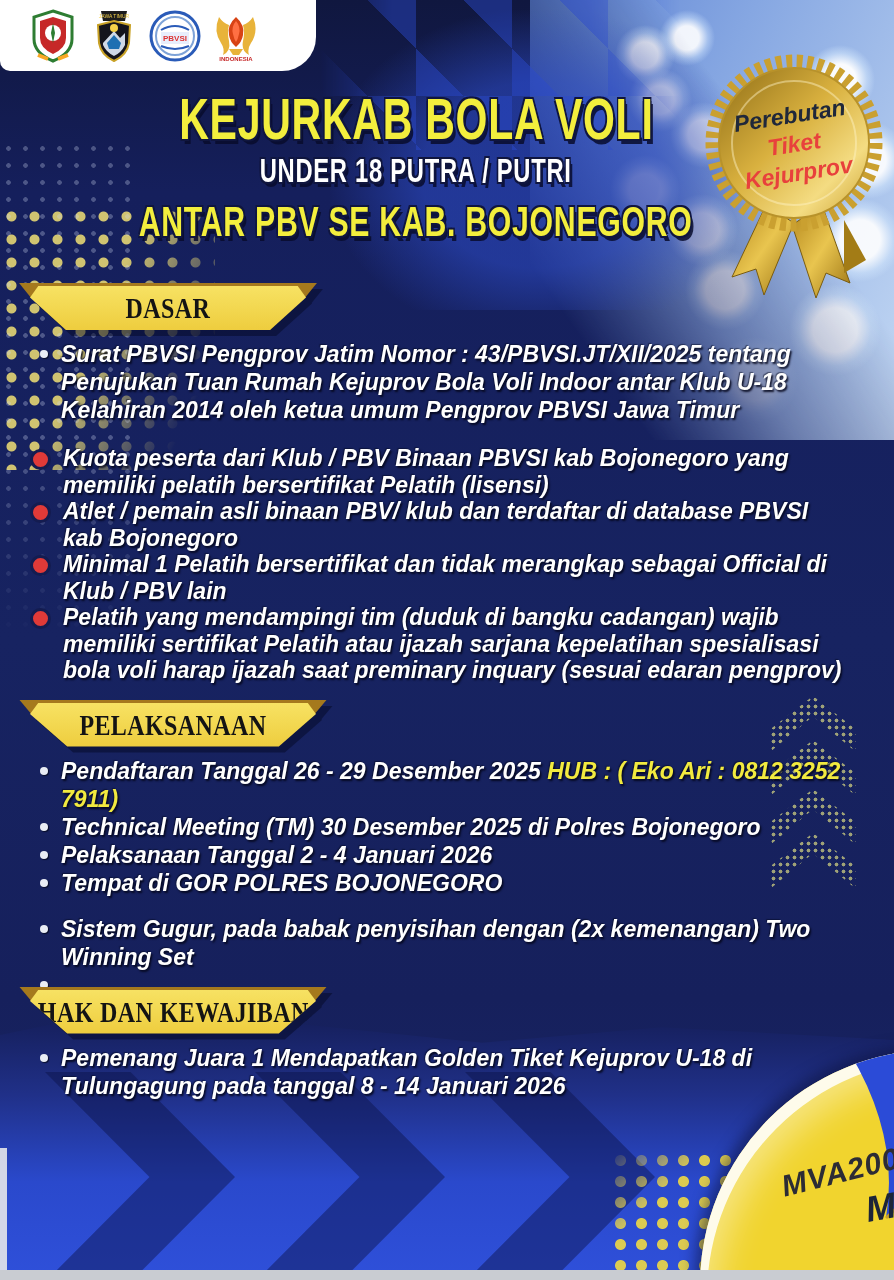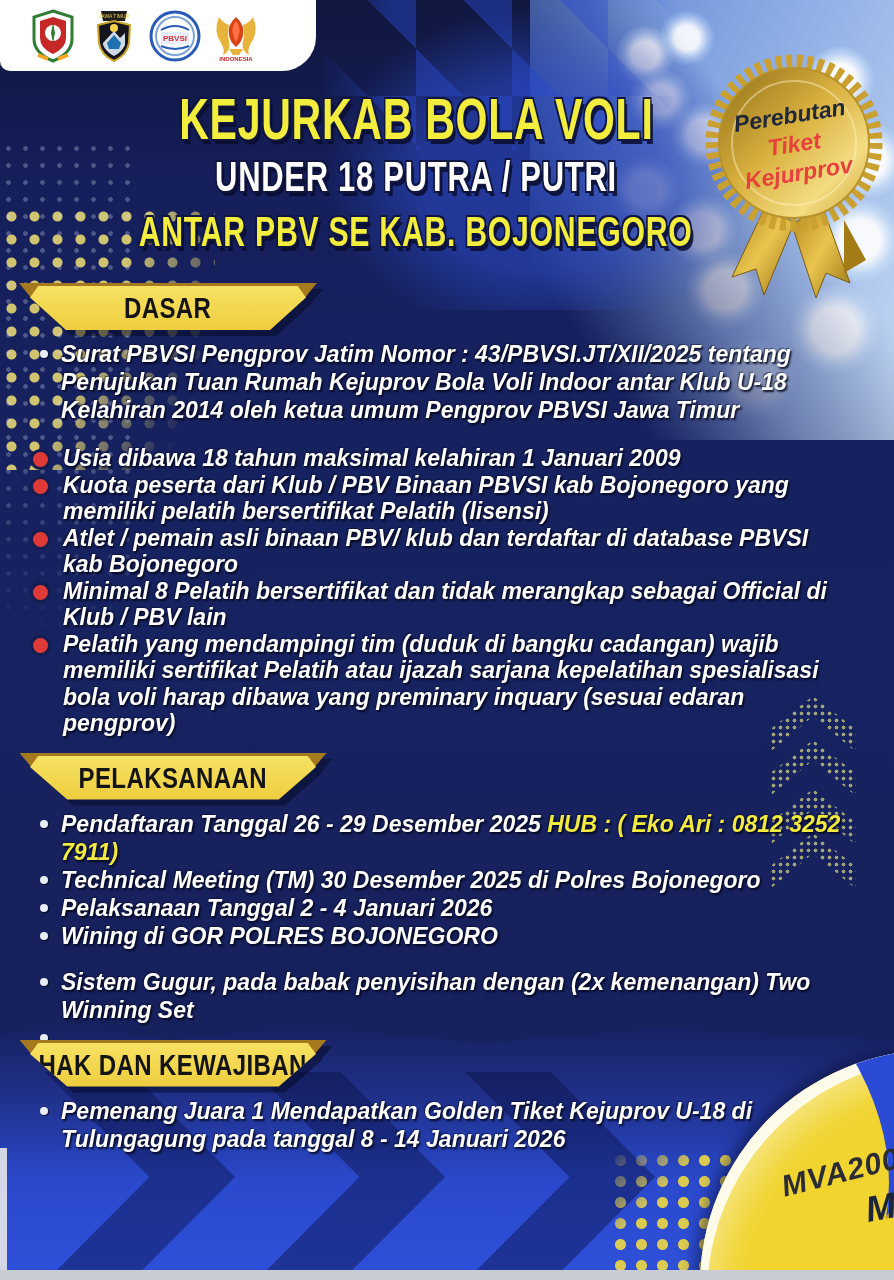--- a/index.html
+++ b/index.html
@@ -64,33 +64,33 @@
     border-bottom-right-radius:34px;border-bottom-left-radius:10px;
     display:flex;align-items:center;gap:7px;padding-left:26px;box-sizing:border-box;}
   .logo{width:54px;height:56px;display:flex;align-items:center;justify-content:center;}
   
   .medal{position:absolute;left:694px;top:45px;width:200px;height:255px;z-index:12;}
   
   .titles{position:absolute;left:0;top:90px;width:832px;text-align:center;z-index:11;}
   .t-line{display:block;font-weight:bold;line-height:1.04;}
   .t-line > span{display:inline-block;transform:scaleX(.72);transform-origin:50% 50%;white-space:nowrap;letter-spacing:1px;}
   .t1{font-size:57px;color:#f3ee3d;margin-bottom:5px;}
-  .t2{font-size:43px;color:#fff;margin-bottom:11px;}
+  .t2{font-size:33px;color:#fff;margin-bottom:11px;}
   .t3{font-size:42px;color:#f3ee3d;}
   .t1,.t3{text-shadow:-2px -2px 0 #10163f,2px -2px 0 #10163f,-2px 2px 0 #10163f,2px 2px 0 #10163f,4px 5px 0 rgba(8,12,45,.85);}
   .t2{text-shadow:-2px -2px 0 #10163f,2px -2px 0 #10163f,-2px 2px 0 #10163f,2px 2px 0 #10163f,4px 5px 0 rgba(8,12,45,.85);}
   
   .content{position:absolute;left:0;top:283px;width:894px;z-index:15;}
   .banner{position:relative;height:47px;margin:0 0 10px 30px;filter:drop-shadow(6px 6px 0 rgba(4,8,35,.5));}
   .b-back{position:absolute;top:0;left:-14px;right:-14px;height:15px;background:#a5791d;
     clip-path:polygon(1% 0,99% 0,95% 100%,5% 100%);border-radius:4px;}
   .b-face{position:absolute;top:3px;left:0;right:0;bottom:0;
     background:linear-gradient(#f7e263,#eecd3e);
     clip-path:polygon(0 26%,3% 0,97% 0,100% 26%,87% 100%,13% 100%);
-    display:flex;align-items:center;justify-content:center;}
+    display:flex;align-items:center;justify-content:center;font-family:Liberation Serif, serif;}
   .b-text{display:inline-block;transform:scaleX(.8);font-weight:bold;font-size:30px;color:#141414;
     letter-spacing:.5px;white-space:nowrap;}
   .sec0 .banner{width:276px}
   .sec1 .banner{width:318px}
   .sec2 .banner{width:286px}
   .sec3 .banner{width:278px}.sec3 .b-text{font-size:25px}
   .sec4 .banner{width:286px}
   .items{list-style:none;margin:0 40px 18px 36px;padding:0;}
   .sec0 .items{margin-bottom:21px}
   .sec1 .items{margin-bottom:16px}
@@ -216,39 +216,38 @@
           <div class="b-face">
             <span class="b-text">DASAR</span>
           </div>
         </div>
         <ul class="items dot">
           <li><span class="bullet"></span><span class="txt">Surat PBVSI Pengprov Jatim Nomor : 43/PBVSI.JT/XII/2025 tentang Penujukan Tuan Rumah Kejuprov Bola Voli Indoor antar Klub U-18 Kelahiran 2014 oleh ketua umum Pengprov PBVSI Jawa Timur</span></li>
         </ul>
       </section>
       <section class="sec sec1">
         <ul class="items red">
-          <li><span class="bullet"></span><span class="txt">Usia dibawa 18 tahun maksimal kelahiran 1 Januari 2009</span></li>
           <li><span class="bullet"></span><span class="txt">Kuota peserta dari Klub / PBV Binaan PBVSI kab Bojonegoro yang memiliki pelatih bersertifikat Pelatih (lisensi)</span></li>
           <li><span class="bullet"></span><span class="txt">Atlet / pemain asli binaan PBV/ klub dan terdaftar di database PBVSI kab Bojonegoro</span></li>
-          <li><span class="bullet"></span><span class="txt">Minimal 8 Pelatih bersertifikat  dan tidak merangkap sebagai Official di Klub / PBV lain</span></li>
-          <li><span class="bullet"></span><span class="txt">Pelatih yang mendampingi tim (duduk di bangku cadangan) wajib memiliki sertifikat Pelatih atau ijazah sarjana kepelatihan spesialisasi bola voli harap dibawa yang preminary inquary (sesuai edaran pengprov)</span></li>
+          <li><span class="bullet"></span><span class="txt">Minimal 1 Pelatih bersertifikat  dan tidak merangkap sebagai Official di Klub / PBV lain</span></li>
+          <li><span class="bullet"></span><span class="txt">Pelatih yang mendampingi tim (duduk di bangku cadangan) wajib memiliki sertifikat Pelatih atau ijazah sarjana kepelatihan spesialisasi bola voli harap ijazah saat preminary inquary (sesuai edaran pengprov)</span></li>
         </ul>
       </section>
       <section class="sec sec2">
         <div class="banner">
           <div class="b-back"></div>
           <div class="b-face">
             <span class="b-text">PELAKSANAAN</span>
           </div>
         </div>
         <ul class="items dot">
           <li><span class="bullet"></span><span class="txt">Pendaftaran Tanggal 26 - 29 Desember 2025  <span class="hl">HUB : ( Eko Ari : 0812 3252 7911)</span></span></li>
           <li><span class="bullet"></span><span class="txt">Technical Meeting (TM) 30 Desember 2025 di Polres Bojonegoro</span></li>
           <li><span class="bullet"></span><span class="txt">Pelaksanaan Tanggal 2 - 4 Januari 2026</span></li>
-          <li><span class="bullet"></span><span class="txt">Wining di GOR POLRES BOJONEGORO</span></li>
+          <li><span class="bullet"></span><span class="txt">Tempat di GOR POLRES BOJONEGORO</span></li>
         </ul>
       </section>
       <section class="sec sec3">
         <ul class="items dot">
           <li><span class="bullet"></span><span class="txt">Sistem Gugur, pada babak penyisihan dengan (2x kemenangan) Two Winning Set</span></li>
           <li><span class="bullet"></span></li>
         </ul>
       </section>
       <section class="sec sec4">
         <div class="banner">

